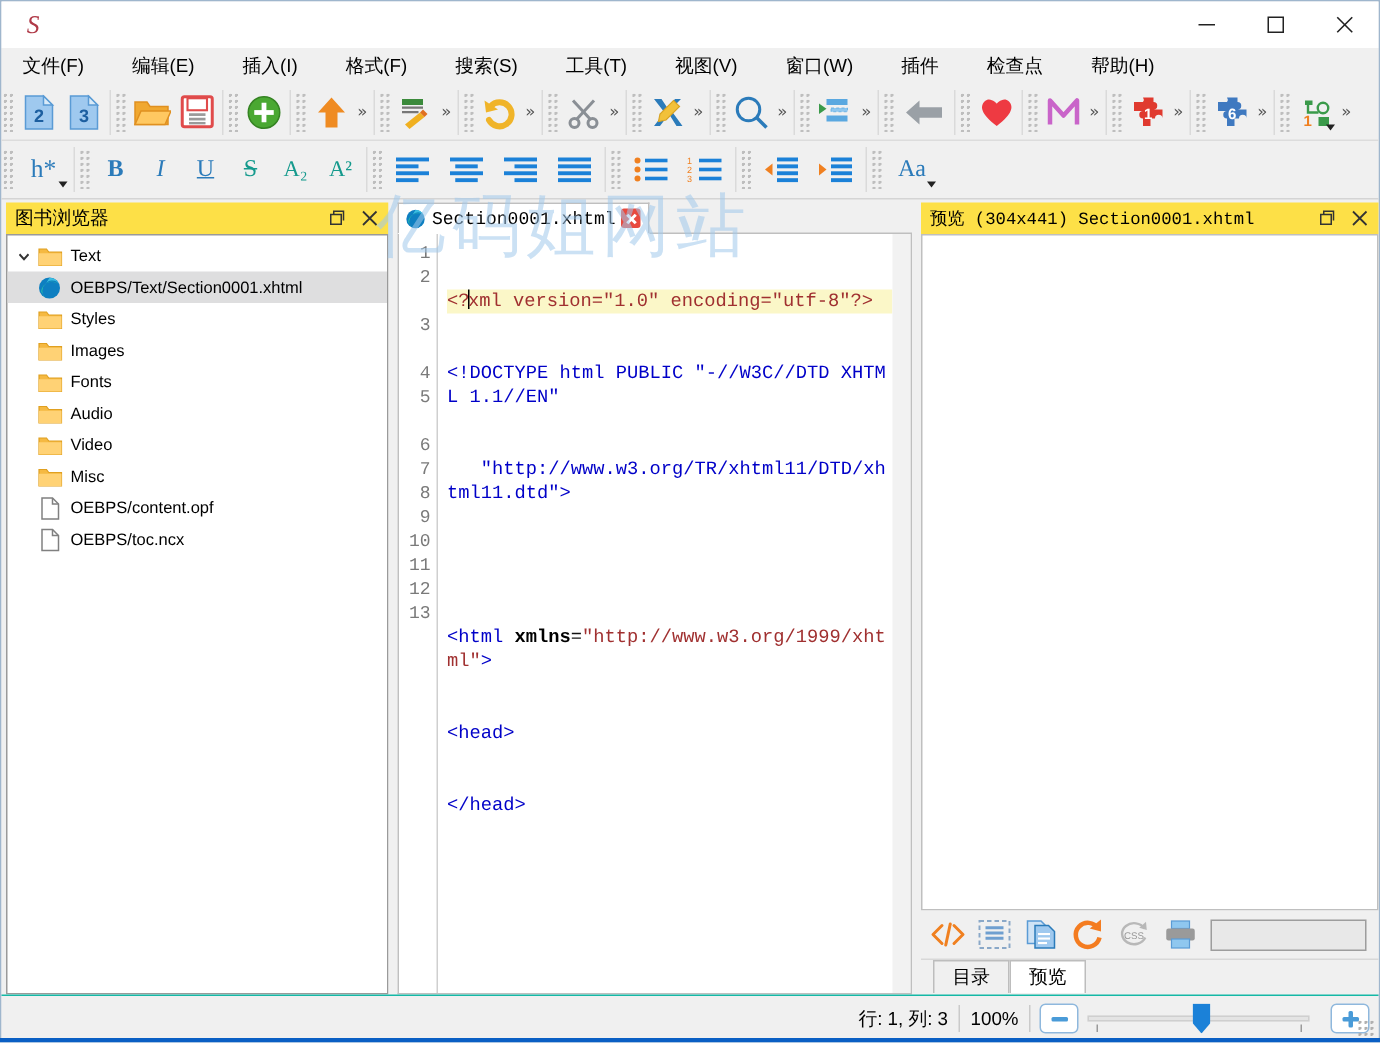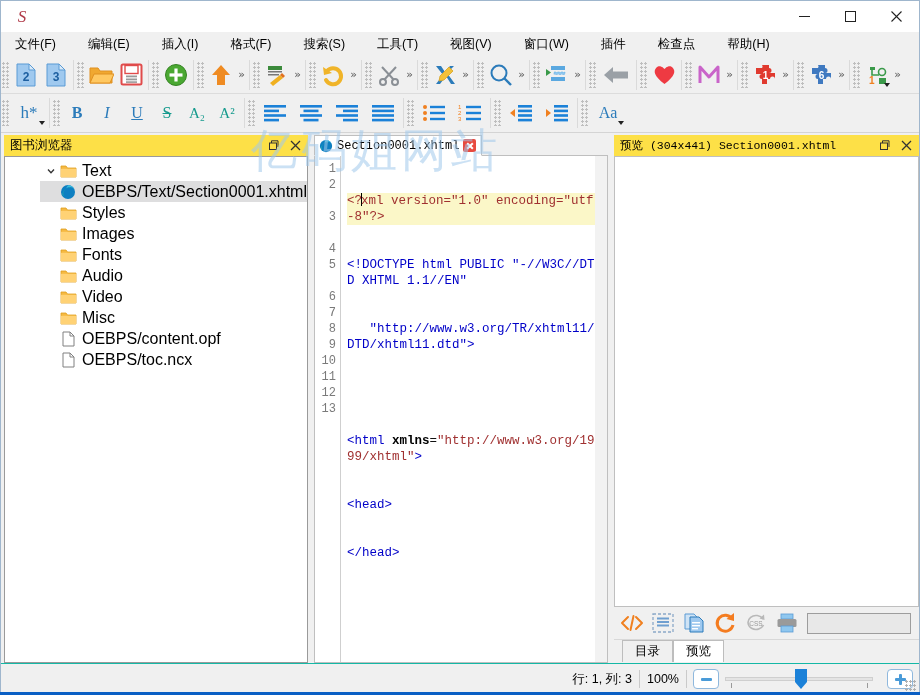--- a/index.html
+++ b/index.html
@@ -167,23 +167,22 @@
     flex: 1 1 auto;
     background: #ffffff;
     border: 1px solid #9a9a9a;
     overflow: hidden;
     padding-top: 3px;
     box-sizing: border-box;
   }
   .trow {
     display: flex; align-items: center;
     height: 21px;
-    font-size: 16px;
+    font-size: 11px;
     padding-left: 4px;
-    margin-left: 35px;
   }
   .trow.sel { background: #dededf; }
   .twist {
     width: 14px; flex: 0 0 14px;
     display: flex; align-items: center; justify-content: center;
     color: #333;
   }
   .tindent { width: 14px; flex: 0 0 14px; }
   .ticon { width: 20px; flex: 0 0 20px; display: flex; align-items: center; justify-content: center;}
   .tlabel { padding-left: 4px; color: #000; white-space: nowrap;}

